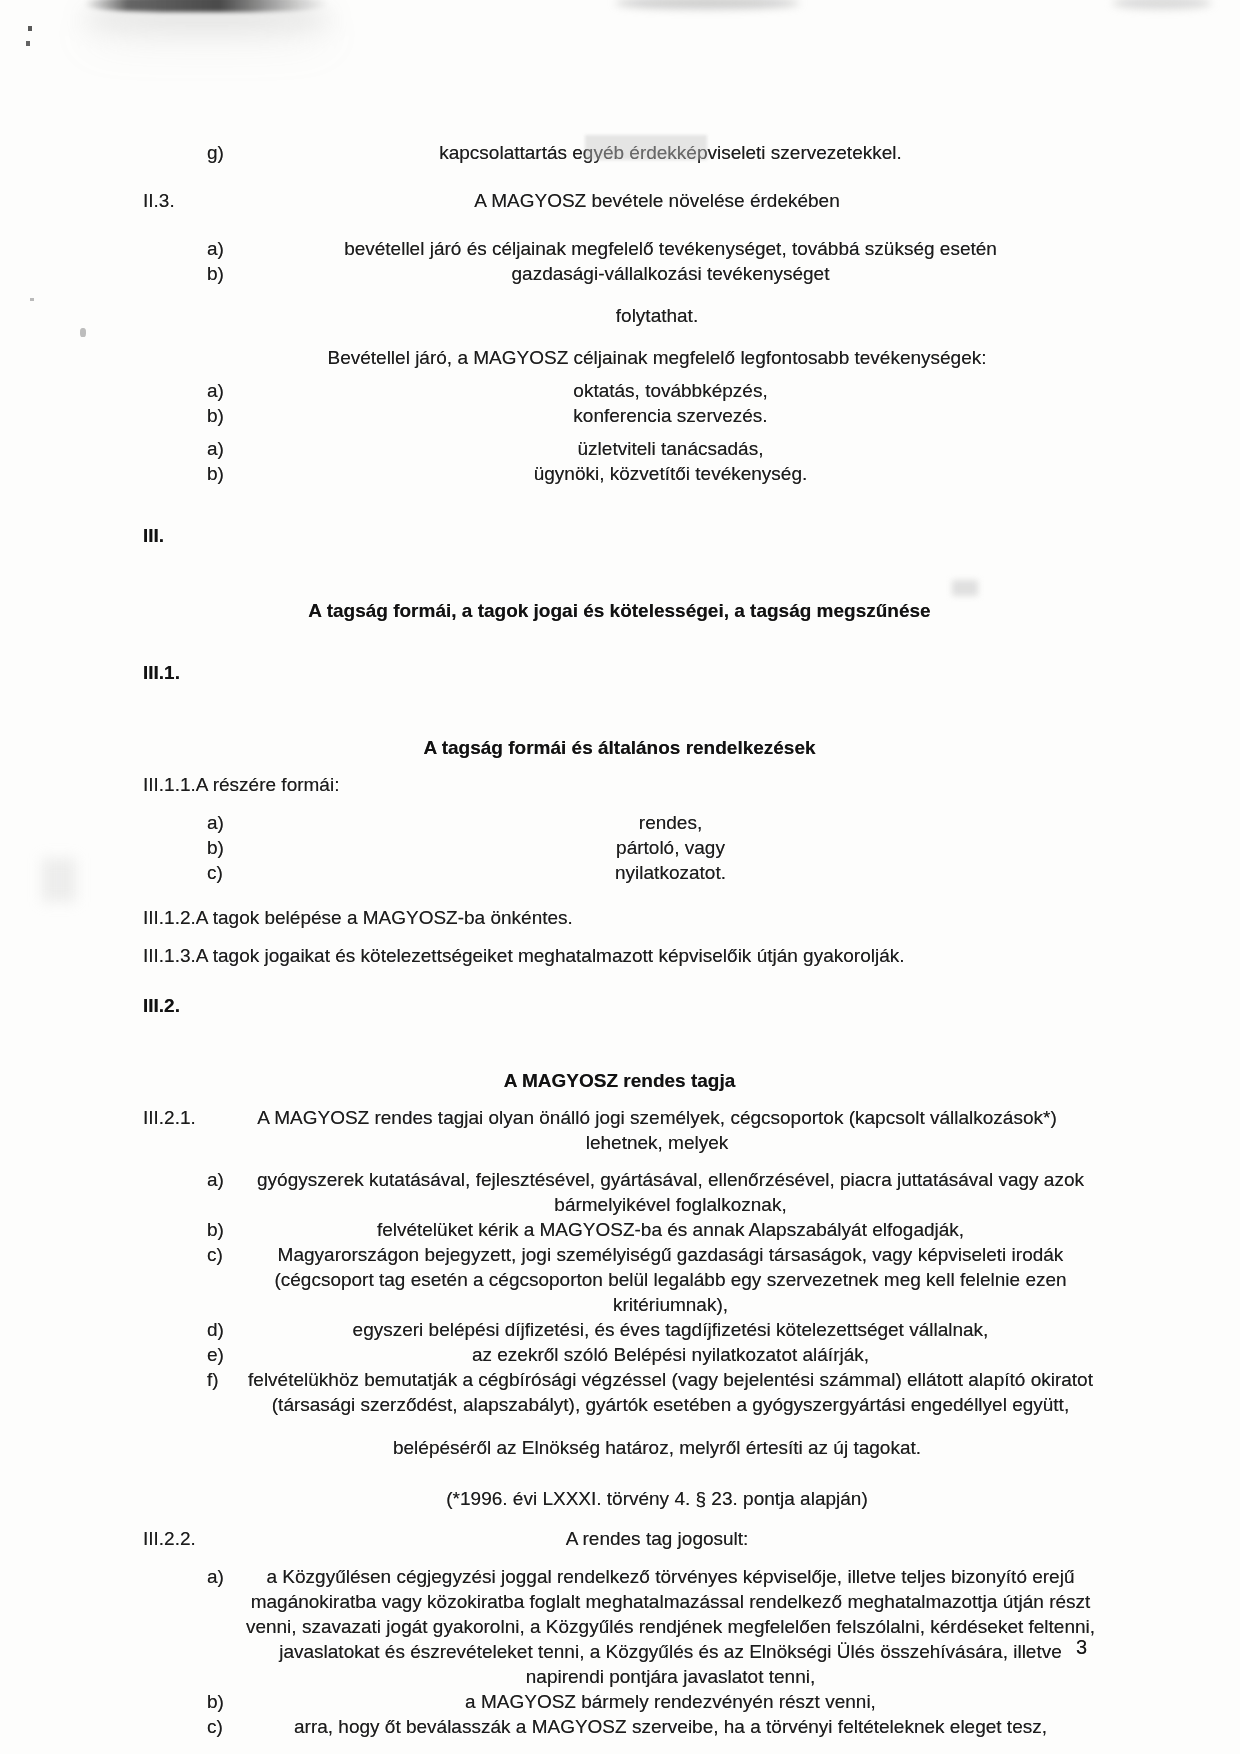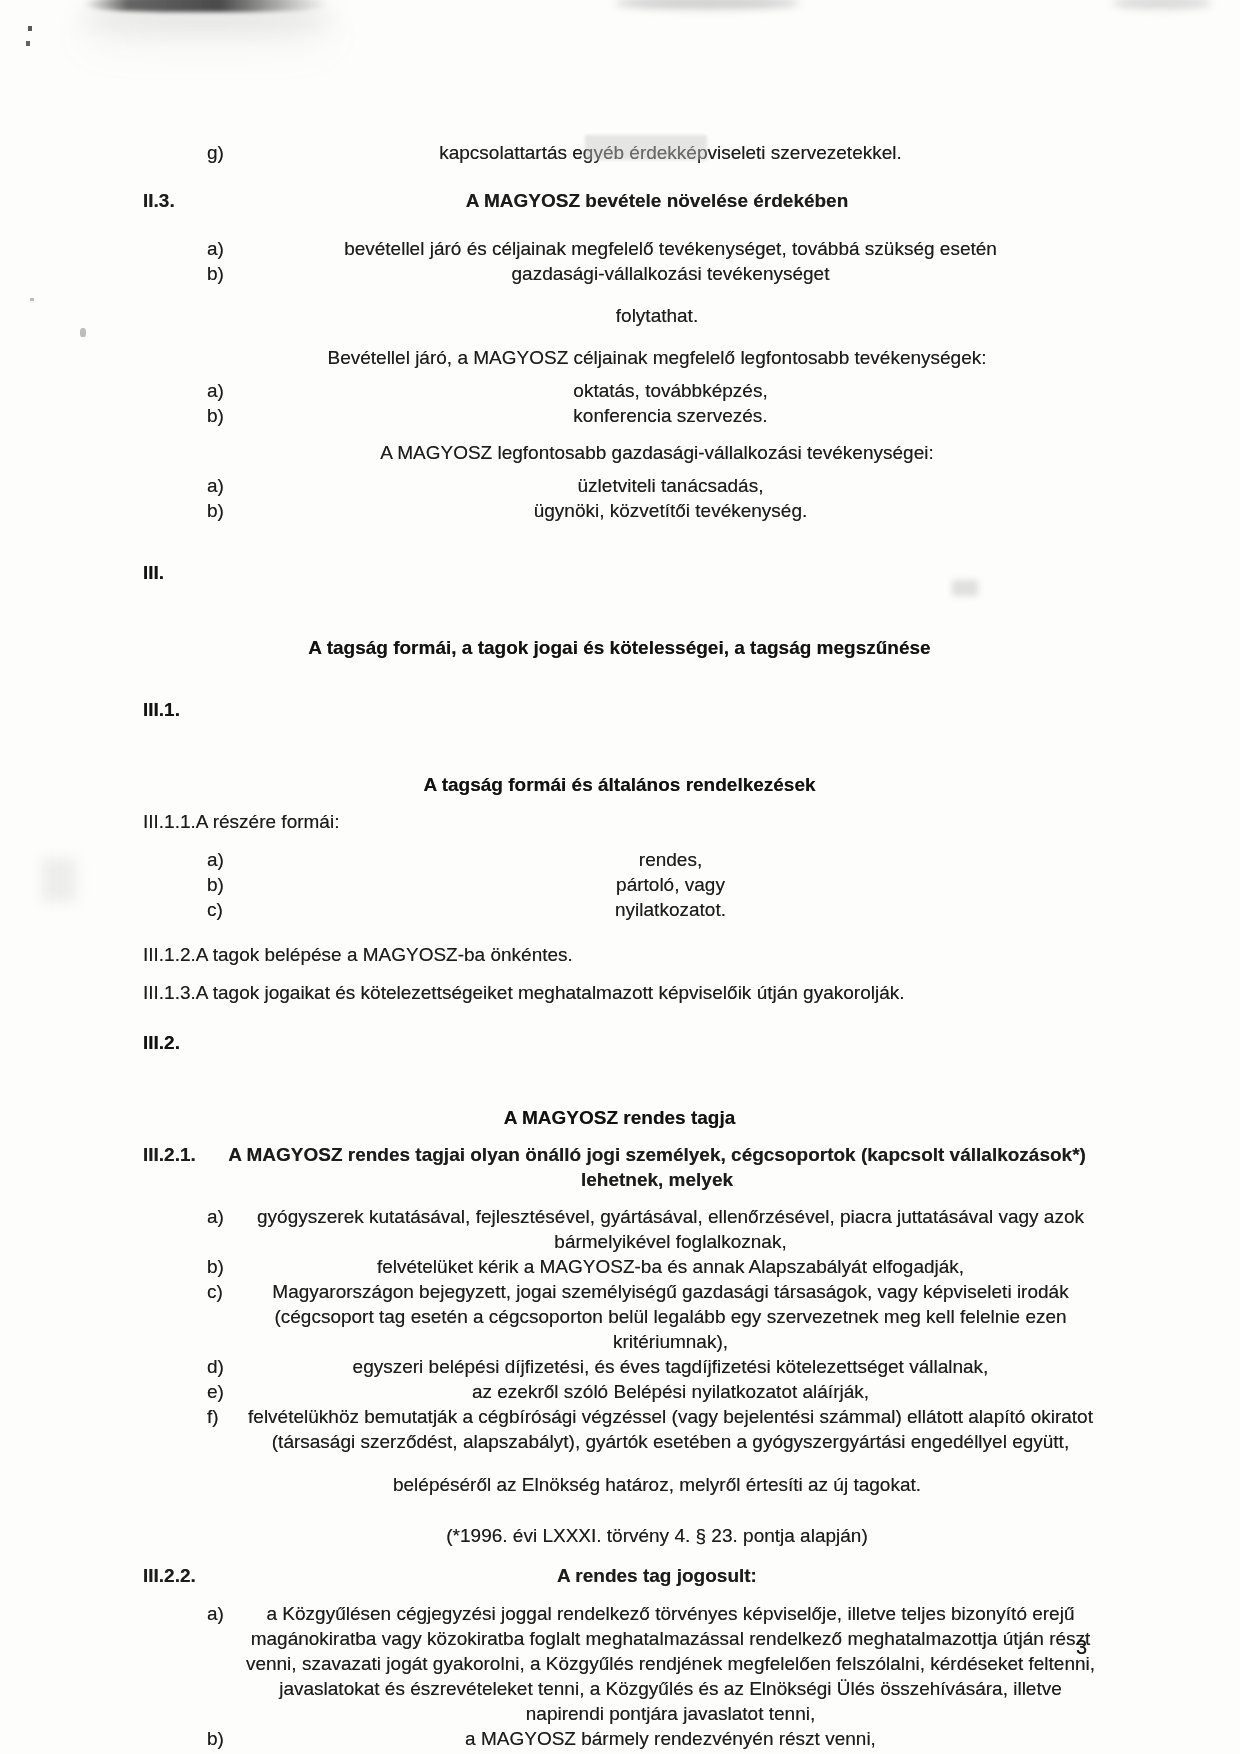--- a/index.html
+++ b/index.html
@@ -7,21 +7,21 @@
     position:relative;
     width:1240px; height:1754px;
     background:#fdfdfc;
     font-family:"Liberation Sans","DejaVu Sans",sans-serif;
     font-size:19px; line-height:25px;
     color:#1c1c1c;
     overflow:hidden;
     text-shadow:0 0 0.4px rgba(0,0,0,0.55);
   }
   .content { position:absolute; left:143px; top:140px; width:953px; }
-  .sec  { display:flex;font-weight:bold; }
+  .sec  { display:flex; }
   .sec .num { flex:0 0 75px; }
   .lst  { display:flex; margin-left:64px; }
   .lst .m { flex:0 0 38px; }
   .plain { margin-left:75px;text-align:center; }
   .runin .num { display:inline; }
   .bold { font-weight:bold; color:#121212;flex-direction:column; }
   .just { text-align:justify; }
   .just:after { content:""; display:inline-block; width:0; }
   .t { flex:1 1 auto;text-align:center; }
   .pageno { position:absolute; left:1076px; top:1635px; font-size:20px; color:#161616; }
@@ -92,21 +92,20 @@
 
     <div class="lst" style="margin-top:8px">
       <span class="m">a)</span>
       <span class="t">oktatás, továbbképzés,</span>
     </div>
     <div class="lst">
       <span class="m">b)</span>
       <span class="t">konferencia szervezés.</span>
     </div>
 
-    <div class="plain" style="margin-top:12px">A MAGYOSZ legfontosabb gazdasági-vállalkozási tevékenységei:</div>
 
     <div class="lst" style="margin-top:8px">
       <span class="m">a)</span>
       <span class="t">üzletviteli tanácsadás,</span>
     </div>
     <div class="lst">
       <span class="m">b)</span>
       <span class="t">ügynöki, közvetítői tevékenység.</span>
     </div>
 
@@ -159,21 +158,21 @@
     <div class="lst" style="margin-top:12px">
       <span class="m">a)</span>
       <span class="t just">gyógyszerek kutatásával, fejlesztésével, gyártásával, ellenőrzésével, piacra juttatásával vagy azok bármelyikével foglalkoznak,</span>
     </div>
     <div class="lst">
       <span class="m">b)</span>
       <span class="t">felvételüket kérik a MAGYOSZ-ba és annak Alapszabályát elfogadják,</span>
     </div>
     <div class="lst">
       <span class="m">c)</span>
-      <span class="t just">Magyarországon bejegyzett, jogai személyiségű gazdasági társaságok, vagy képviseleti irodák (cégcsoport tag esetén a cégcsoporton belül legalább egy szervezetnek meg kell felelnie ezen kritériumnak),</span>
+      <span class="t just">Magyarországon bejegyzett, jogi személyiségű gazdasági társaságok, vagy képviseleti irodák (cégcsoport tag esetén a cégcsoporton belül legalább egy szervezetnek meg kell felelnie ezen kritériumnak),</span>
     </div>
     <div class="lst">
       <span class="m">d)</span>
       <span class="t">egyszeri belépési díjfizetési, és éves tagdíjfizetési kötelezettséget vállalnak,</span>
     </div>
     <div class="lst">
       <span class="m">e)</span>
       <span class="t">az ezekről szóló Belépési nyilatkozatot aláírják,</span>
     </div>
     <div class="lst">

